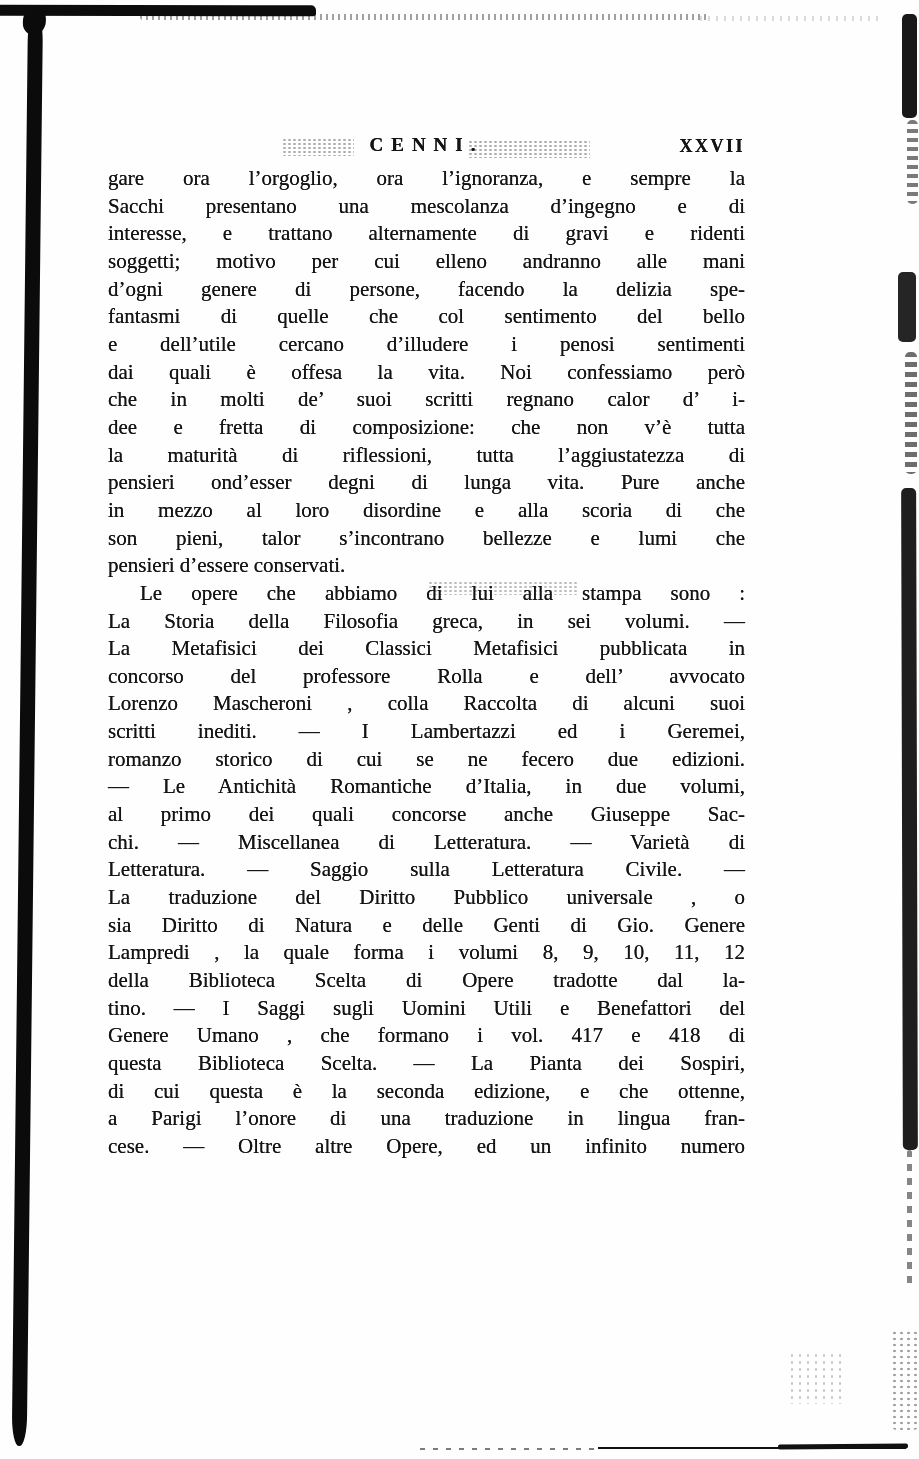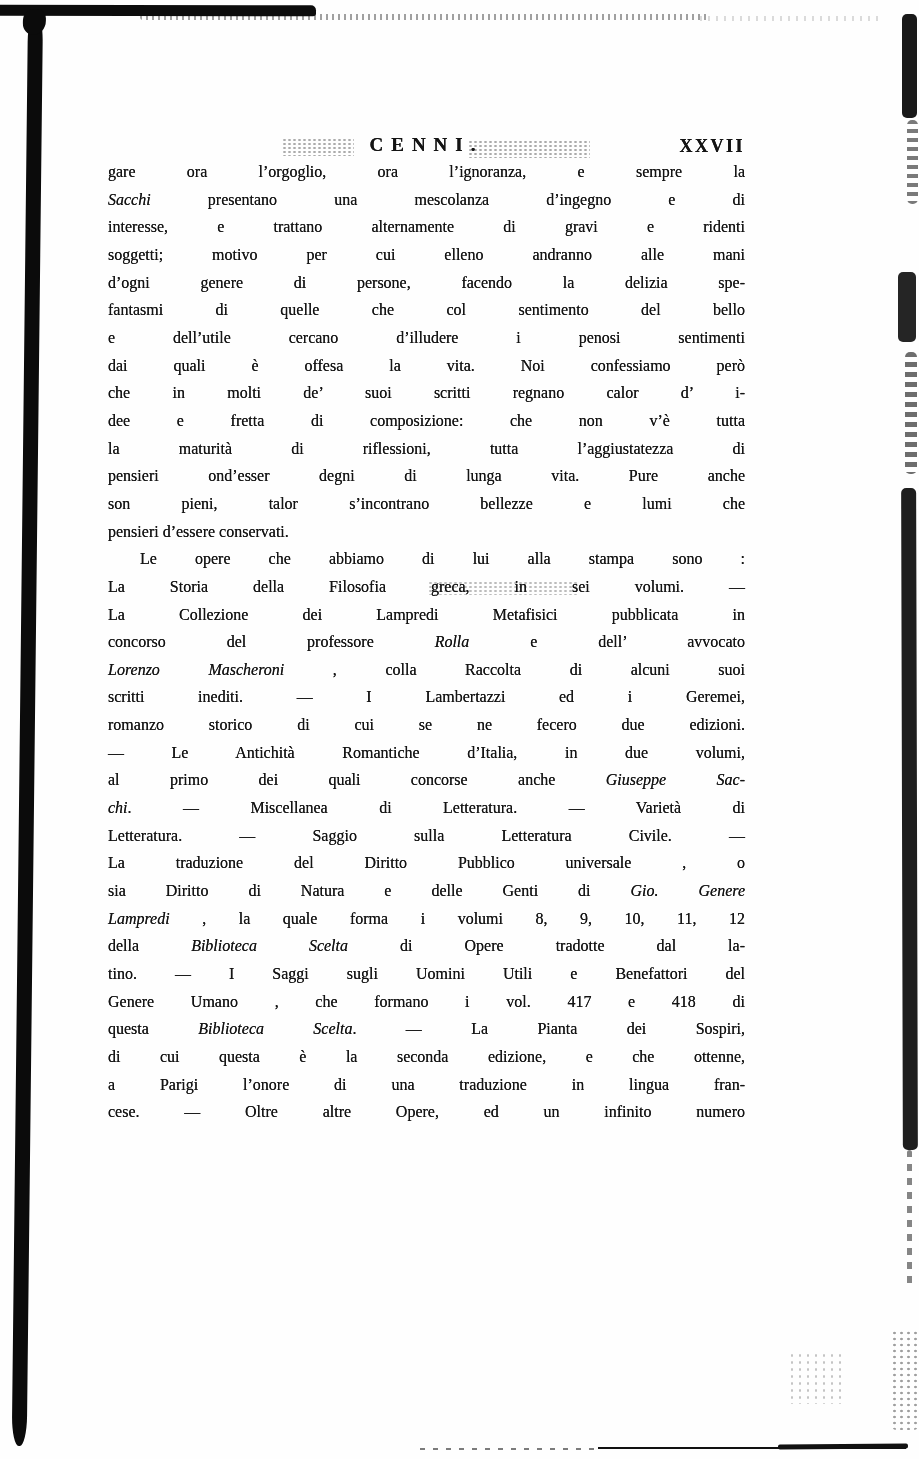--- a/index.html
+++ b/index.html
@@ -43,26 +43,26 @@
   .sp2{left:468px;top:140px;width:122px;height:18px;}
   .sp3{left:428px;top:581px;width:150px;height:14px;opacity:.4;}
   .sp4{left:788px;top:1352px;width:58px;height:52px;opacity:.35;background-size:8px 7px;}
   
   .text-block{position:absolute;left:108px;top:134px;width:637px;}
   .page-header{position:relative;display:flex;justify-content:center;align-items:baseline;
     font-weight:bold;height:24px;}
   .header-title{font-size:19px;letter-spacing:.42em;text-shadow:0 0 .5px currentColor;}
   .page-num{position:absolute;right:0;top:2px;font-size:18px;letter-spacing:2.5px;
     text-shadow:0 0 .6px currentColor;}
-  .body-text{font-size:16px;line-height:27.65px;
+  .body-text{margin-top:7px;font-size:21px;line-height:27.65px;
     text-shadow:0 0 .5px rgba(20,20,20,.9);}
   .line{text-align:justify;text-align-last:justify;white-space:normal;}
   .line.left{text-align-last:left;}
   .line.indent{text-indent:32px;}
-  .it{font-style:italic;}
+  .it{}
 </style>
 </head>
 <body>
 
 <div class="page">
 
   <div class="art top-bar"></div>
   <div class="art top-speckle"></div>
   <div class="art top-speckle2"></div>
   <div class="art left-strip"></div>
@@ -92,25 +92,26 @@
         <div class="line"><span>interesse, e trattano alternamente di gravi e ridenti</span></div>
         <div class="line"><span>soggetti; motivo per cui elleno andranno alle mani</span></div>
         <div class="line"><span>d’ogni genere di persone, facendo la delizia spe-</span></div>
         <div class="line"><span>fantasmi di quelle che col sentimento del bello</span></div>
         <div class="line"><span>e dell’utile cercano d’illudere i penosi sentimenti</span></div>
         <div class="line"><span>dai quali è offesa la vita. Noi confessiamo però</span></div>
         <div class="line"><span>che in molti de’ suoi scritti regnano calor d’ i-</span></div>
         <div class="line"><span>dee e fretta di composizione: che non v’è tutta</span></div>
         <div class="line"><span>la maturità di riflessioni, tutta l’aggiustatezza di</span></div>
         <div class="line"><span>pensieri ond’esser degni di lunga vita. Pure anche</span></div>
+        <div class="line"><span>in mezzo al loro disordine e alla scoria di che</span></div>
         <div class="line"><span>son pieni, talor s’incontrano bellezze e lumi che</span></div>
         <div class="line left"><span>pensieri d’essere conservati.</span></div>
         <div class="line indent"><span>Le opere che abbiamo di lui alla stampa sono :</span></div>
         <div class="line"><span>La Storia della Filosofia greca, in sei volumi. —</span></div>
-        <div class="line"><span>La Collezione dei Lampredi Metafisici pubblicata in</span></div>
+        <div class="line"><span>La Metafisici dei Classici Metafisici pubblicata in</span></div>
         <div class="line"><span>concorso del professore </span><span class="it">Rolla</span><span> e dell’ avvocato</span></div>
         <div class="line"><span class="it">Lorenzo Mascheroni</span><span> , colla Raccolta di alcuni suoi</span></div>
         <div class="line"><span>scritti inediti. — I Lambertazzi ed i Geremei,</span></div>
         <div class="line"><span>romanzo storico di cui se ne fecero due edizioni.</span></div>
         <div class="line"><span>— Le Antichità Romantiche d’Italia, in due volumi,</span></div>
         <div class="line"><span>al primo dei quali concorse anche </span><span class="it">Giuseppe Sac-</span></div>
         <div class="line"><span class="it">chi</span><span>. — Miscellanea di Letteratura. — Varietà di</span></div>
         <div class="line"><span>Letteratura. — Saggio sulla Letteratura Civile. —</span></div>
         <div class="line"><span>La traduzione del Diritto Pubblico universale , o</span></div>
         <div class="line"><span>sia Diritto di Natura e delle Genti di </span><span class="it">Gio. Genere</span></div>

